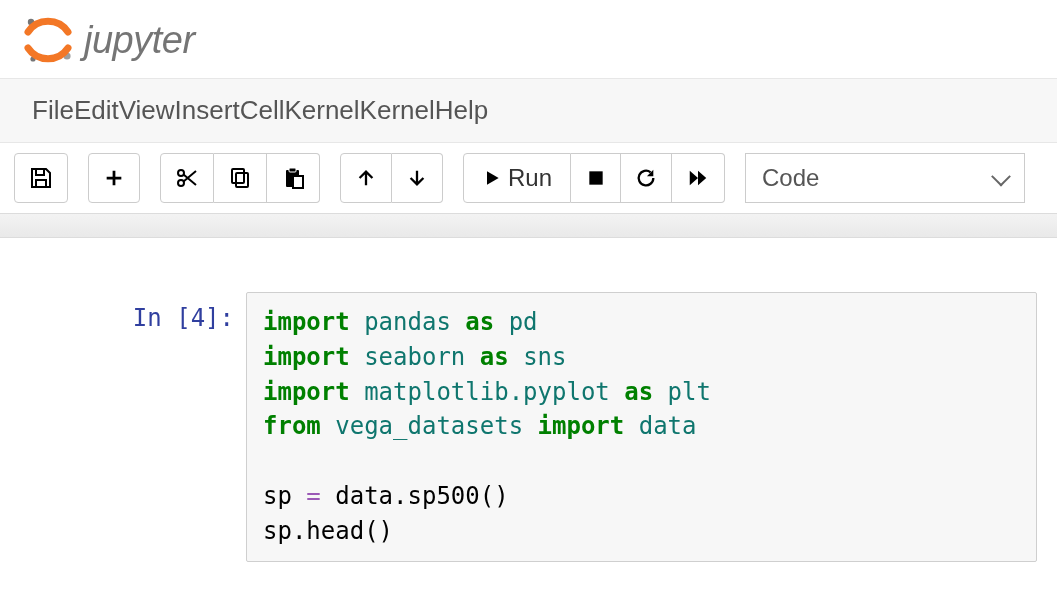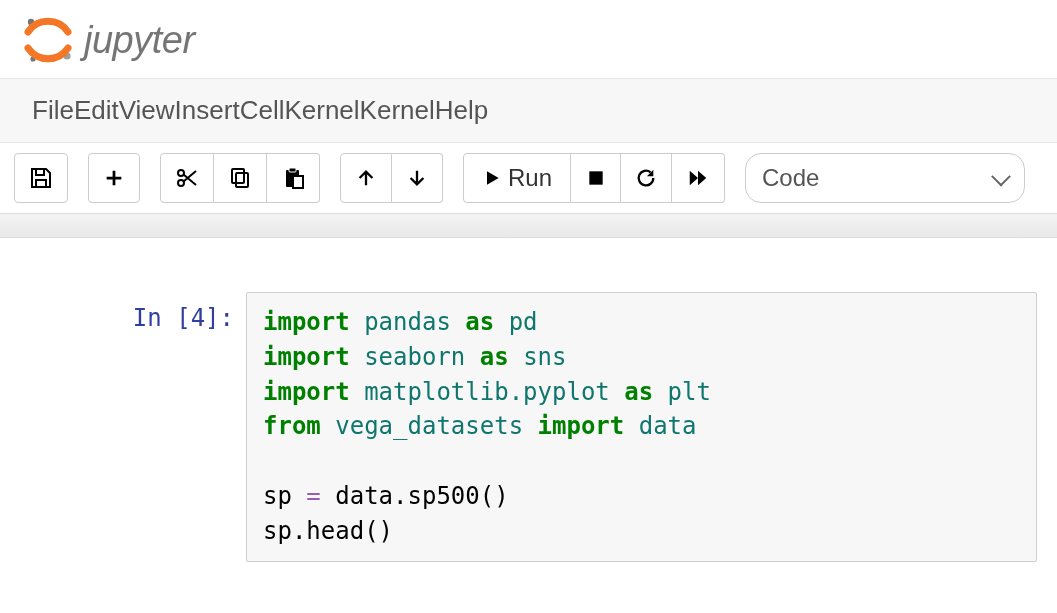--- a/index.html
+++ b/index.html
@@ -77,21 +77,21 @@
   }
   .btn-group .btn { border-radius: 0; }
   .btn-group .btn + .btn { border-left: none; }
   .btn-group .btn:first-child { border-top-left-radius: 4px; border-bottom-left-radius: 4px; }
   .btn-group .btn:last-child { border-top-right-radius: 4px; border-bottom-right-radius: 4px; }
   .btn-run { gap: 6px; padding: 8px 18px; }
   .run-label { font-size: 24px; }
   .select-wrap {
     position: relative;
     border: 1px solid #ccc;
-    border-radius: 16px;
+    border-radius: 0;
     height: 50px;
     display: flex;
     align-items: center;
     padding: 0 48px 0 16px;
     min-width: 280px;
     font-size: 24px;
     color: #555;
     cursor: pointer;
   }
   .select-wrap::after {

